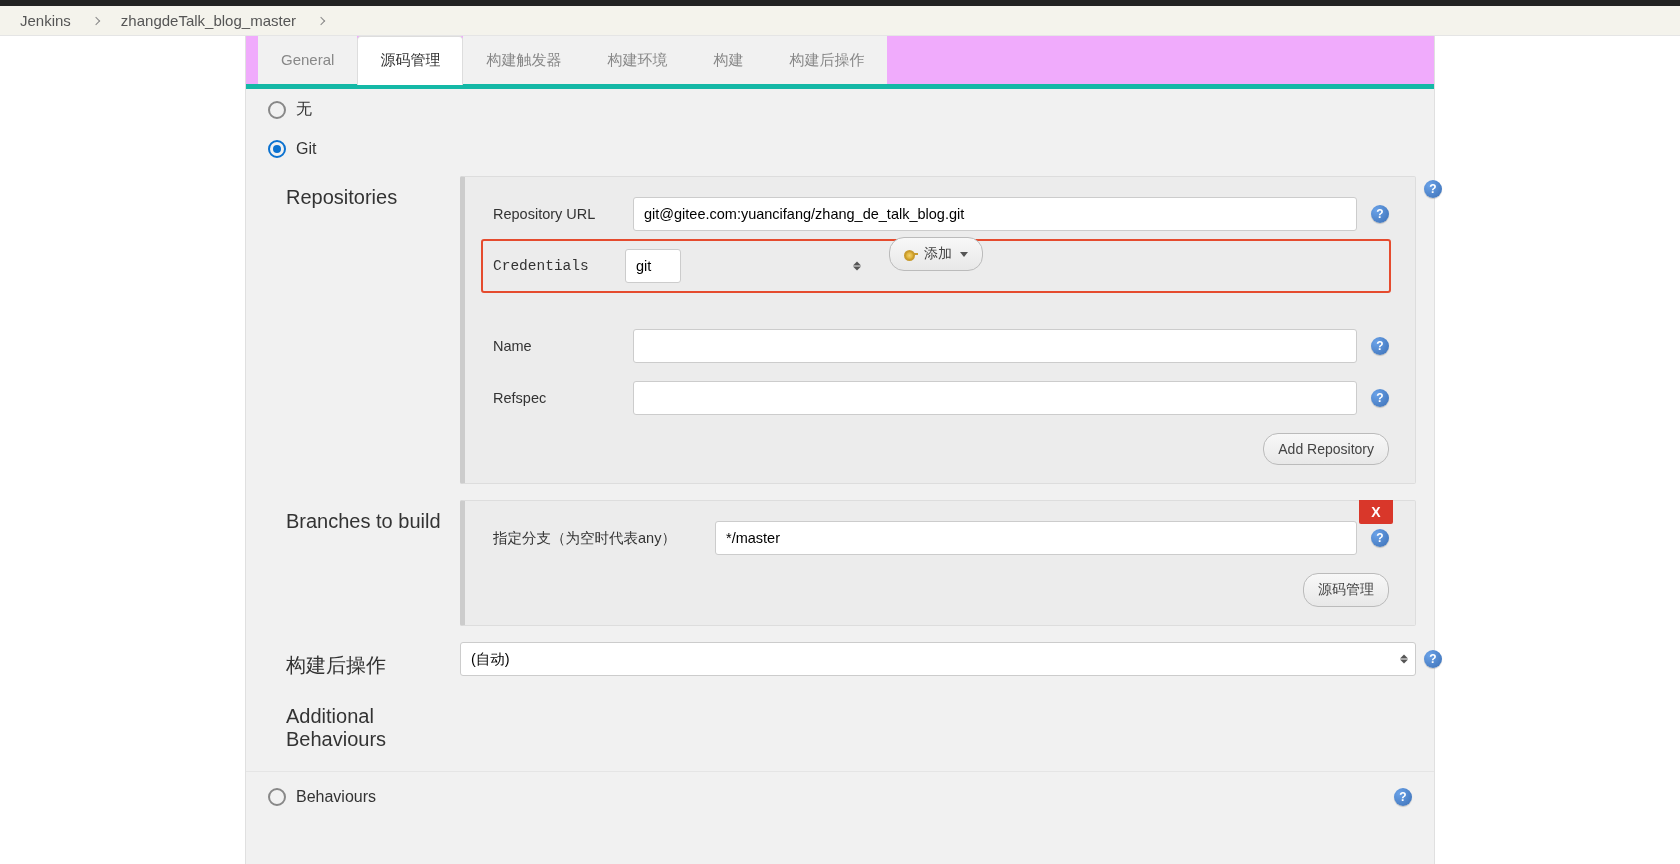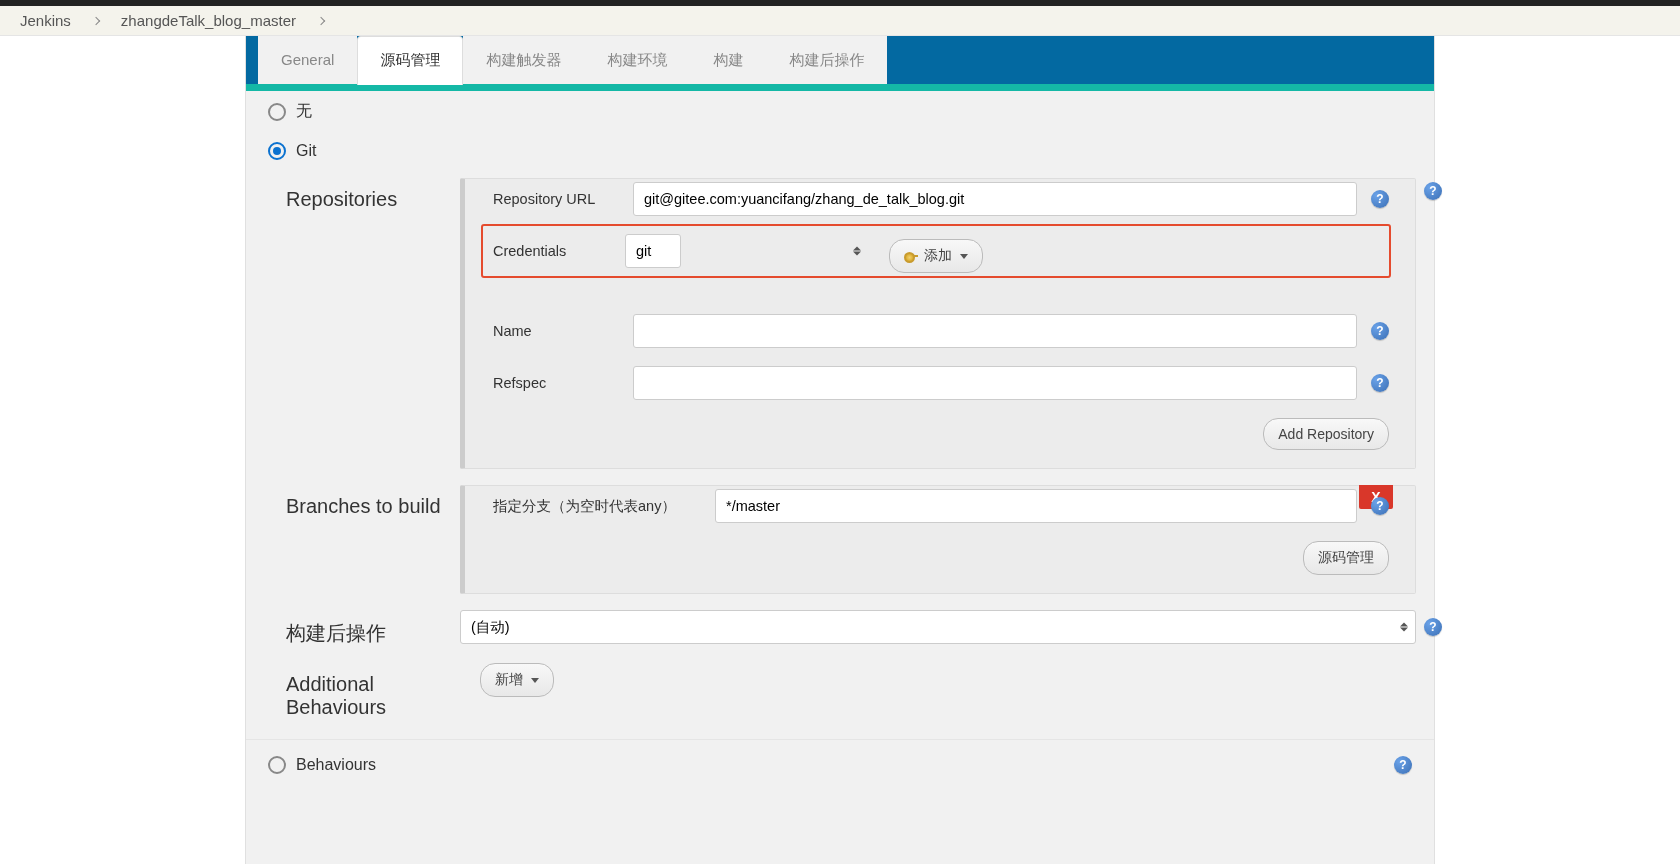--- a/index.html
+++ b/index.html
@@ -40,22 +40,22 @@
   .content {
     width: 1190px;
     background: #f1f1f1;
     border-left: 1px solid #e0e0e0;
     border-right: 1px solid #e0e0e0;
     position: relative;
   }
   
   .tabs {
     display: flex;
-    background: #0369a1;
-    border-bottom: 7px solid #14b8a6;
+    background: #f0abfc;
+    border-bottom: 5px solid #14b8a6;
     padding-left: 12px;
     position: sticky;
     top: 0;
     z-index: 10;
   }
   .tab {
     padding: 14px 22px;
     color: #888;
     font-size: 15px;
     cursor: pointer;
@@ -133,21 +133,21 @@
   }
   .section-body {
     flex: 1;
     position: relative;
   }
   .config-block {
     background: #ececec;
     border: 1px solid #ddd;
     border-left: 5px solid #ccc;
     border-radius: 2px;
-    padding: 3px 26px 18px 28px;
+    padding: 20px 26px 18px 28px;
     position: relative;
   }
   .close-x {
     position: absolute;
     top: -1px; right: 22px;
     background: #d9372a;
     color: #fff;
     width: 34px; height: 24px;
     display: flex;
     align-items: center;
@@ -210,21 +210,21 @@
   .select-arrows .down { border-top: 4px solid #555; }
   .cred-row-highlight {
     border: 2.5px solid #e54b2e;
     border-radius: 3px;
     padding: 8px 10px;
     margin: -10px -2px 8px -12px;
     display: flex;
     align-items: center;
     gap: 12px;
   }
-  .cred-row-highlight .form-label { width: 120px; }
+  .cred-row-highlight .form-label { width: 120px; font-family: Liberation Mono, monospace; }
   .cred-select { width: 244px; }
   .btn {
     background: linear-gradient(#f8f8f8, #e8e8e8);
     border: 1px solid #bbb;
     border-radius: 15px;
     padding: 7px 14px;
     font-size: 14px;
     color: #444;
     cursor: pointer;
     display: inline-flex;
@@ -417,26 +417,20 @@
                   <span class="up"></span>
                   <span class="down"></span>
                 </span>
             </div>
           </div>
         </div>
       </div>
 
       <div class="section-row" data-name="additional-section">
         <div class="section-label" style="width:180px;" data-name="additional-label">Additional Behaviours</div>
-        <div class="section-body">
-          <button class="btn" data-name="add-behaviour-button">
-            <span data-name="add-behaviour-text">新增</span>
-            <span class="caret-down" data-name="caret-down-icon"></span>
-          </button>
-        </div>
       </div>
 
       <div class="scm-option subversion-row" data-name="scm-option-subversion">
         <span class="radio" data-name="radio-subversion"></span>
         <span data-name="scm-subversion-label">Behaviours</span>
         <span class="help-icon" data-name="help-icon" style="position:absolute;right:22px;">?</span>
       </div>
 
     </div>
   </div>

